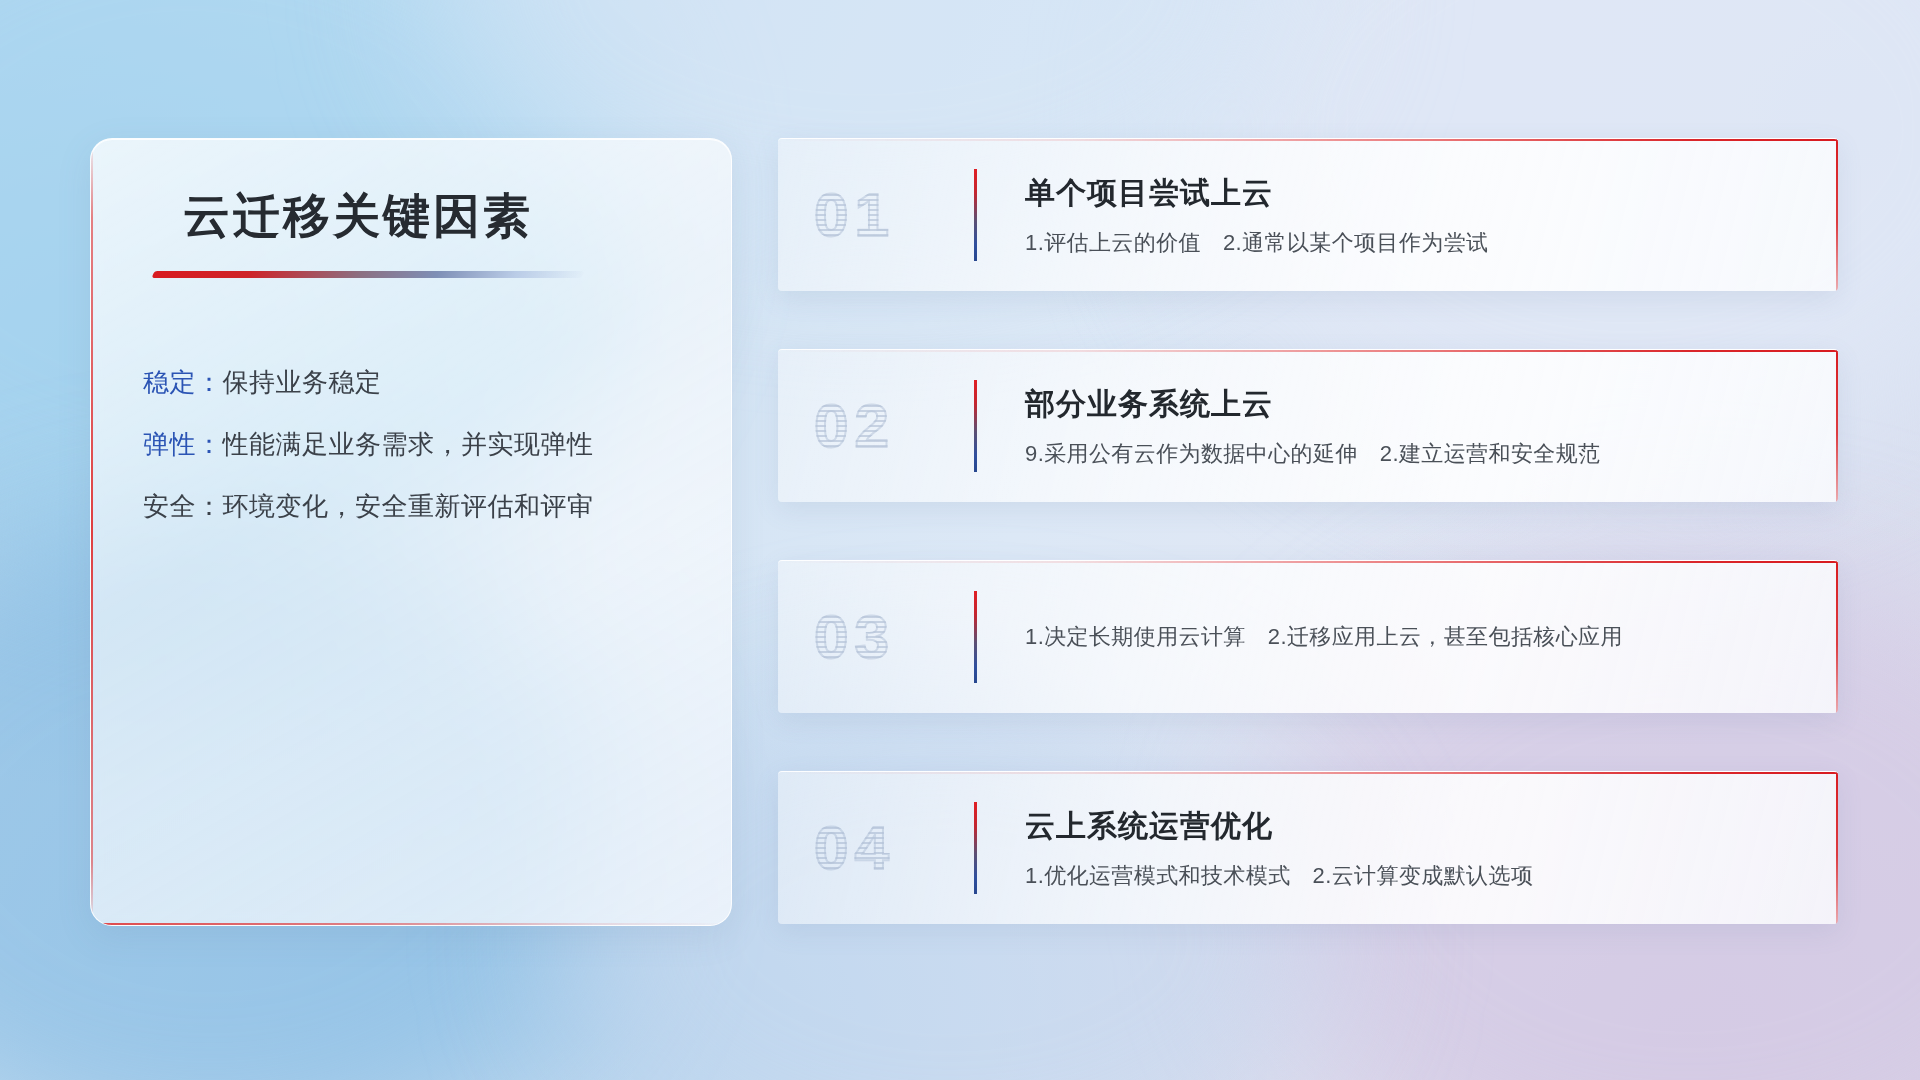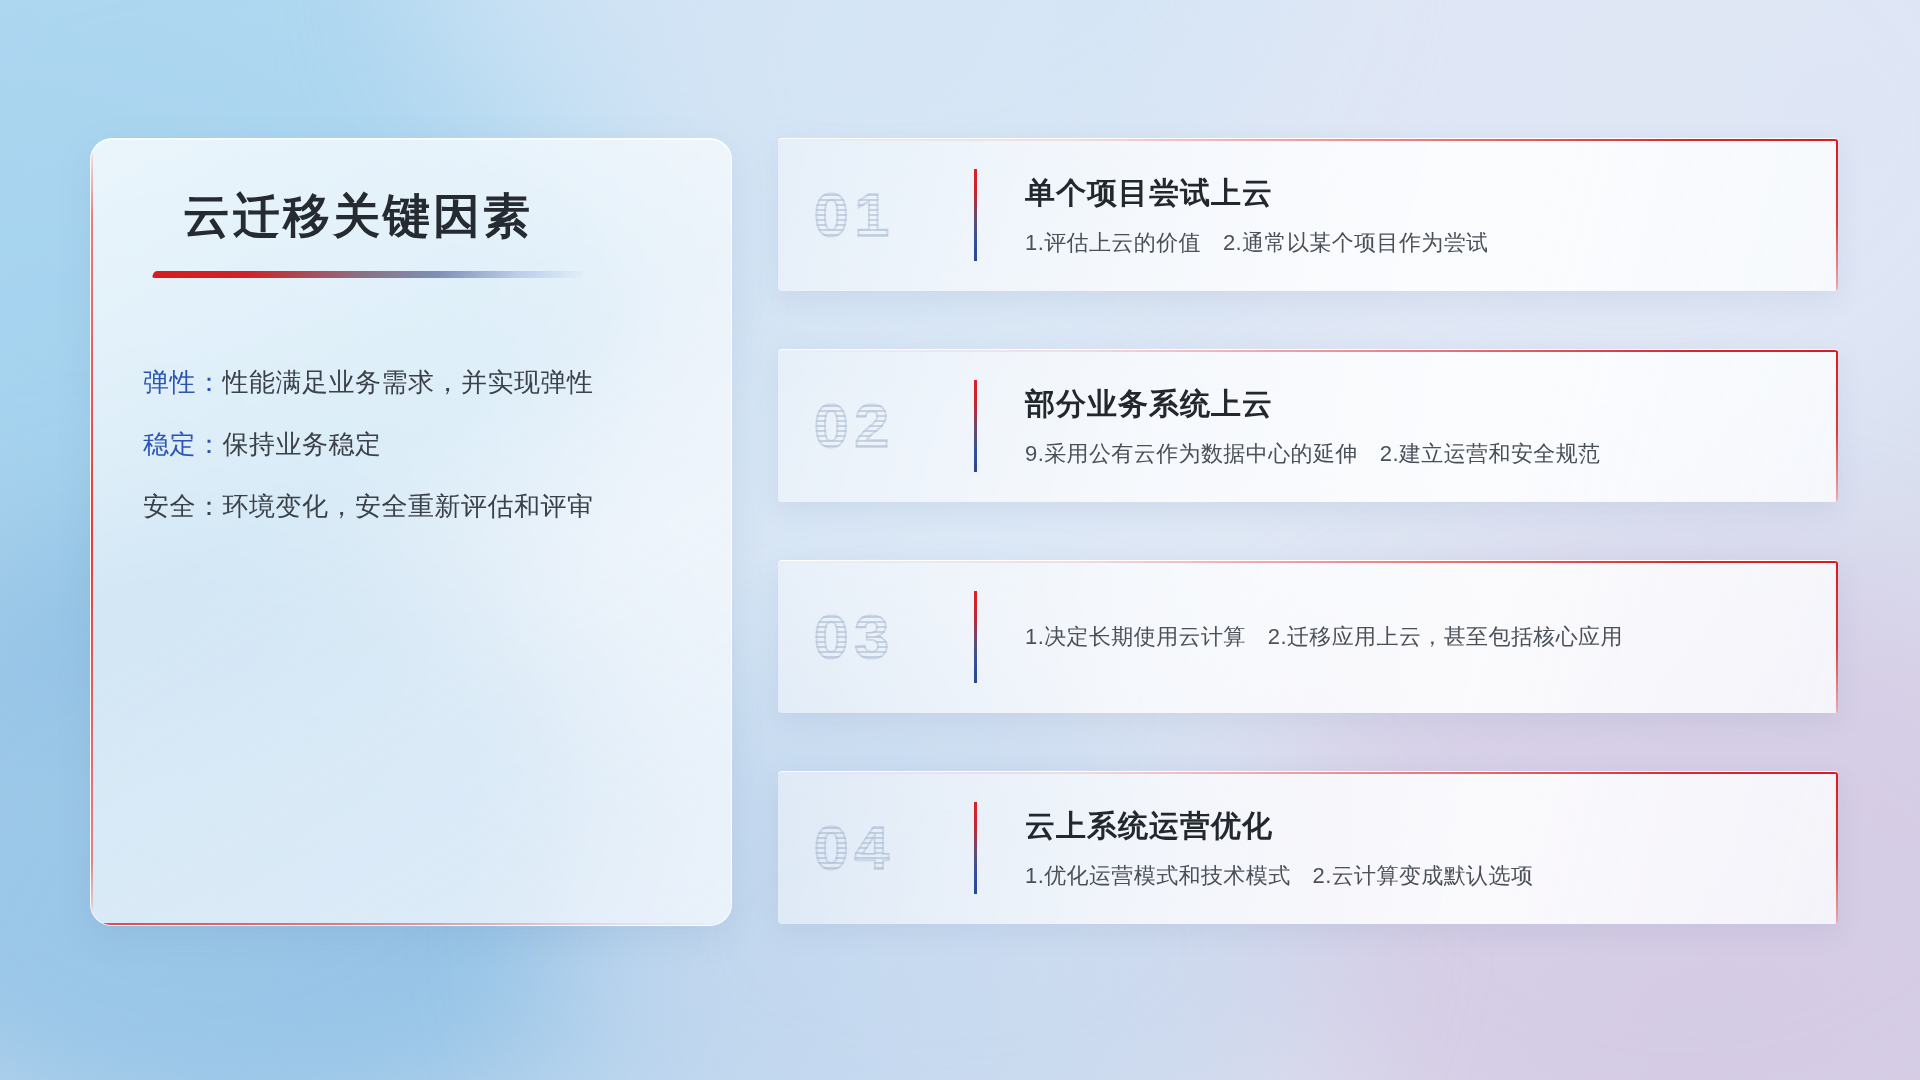--- a/index.html
+++ b/index.html
@@ -212,25 +212,25 @@
   <div class="bg-blob b5"></div>
   <div class="bg-blob b6"></div>
 
   <div class="left-card">
     <div class="left-title">云迁移关键因素</div>
     <div class="title-rule"></div>
 
     <div class="left-list">
 
       <div class="left-item">
+        <span class="item-label accent">稳定：</span><span>保持业务稳定</span>
+      </div>
+
+      <div class="left-item">
         <span class="item-label accent">弹性：</span><span>性能满足业务需求，并实现弹性</span>
-      </div>
-
-      <div class="left-item">
-        <span class="item-label accent">稳定：</span><span>保持业务稳定</span>
       </div>
 
       <div class="left-item">
         <span class="item-label">安全：</span><span>环境变化，安全重新评估和评审</span>
       </div>
 
 
 
     </div>
   </div>

